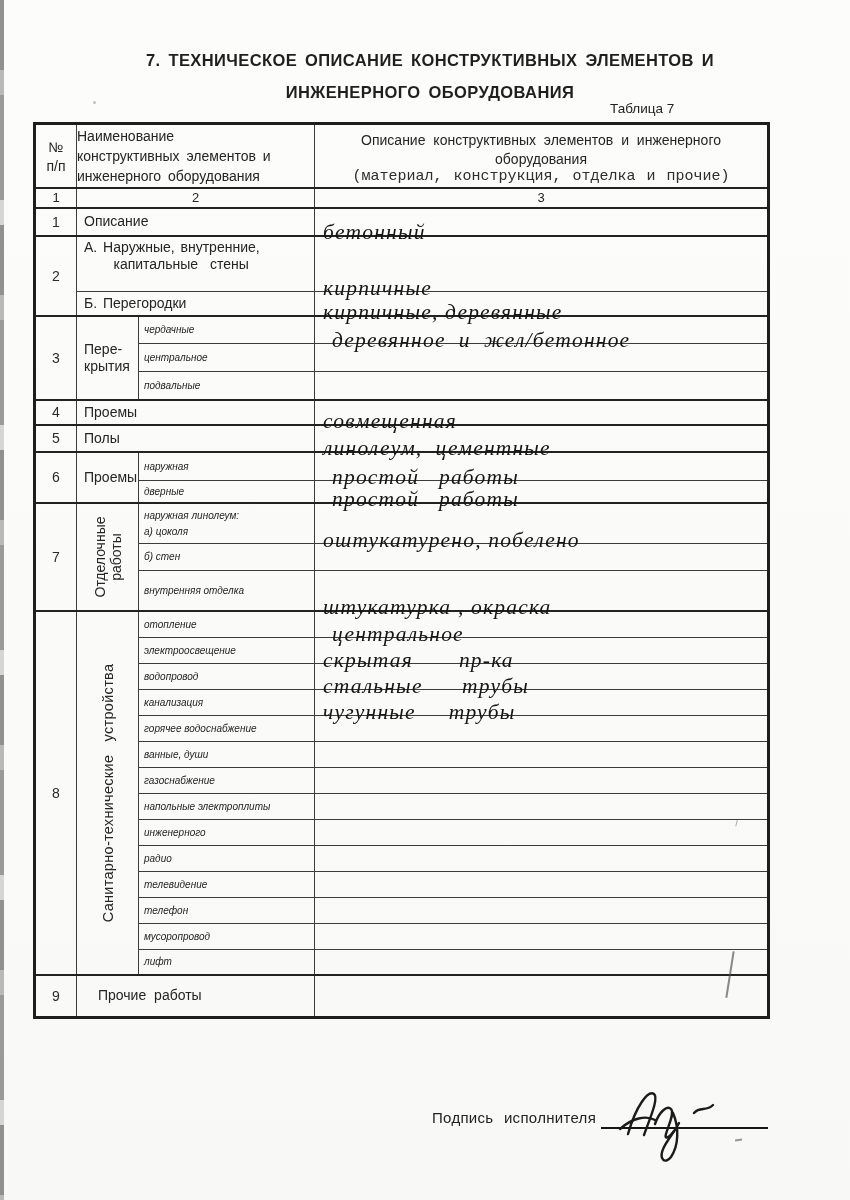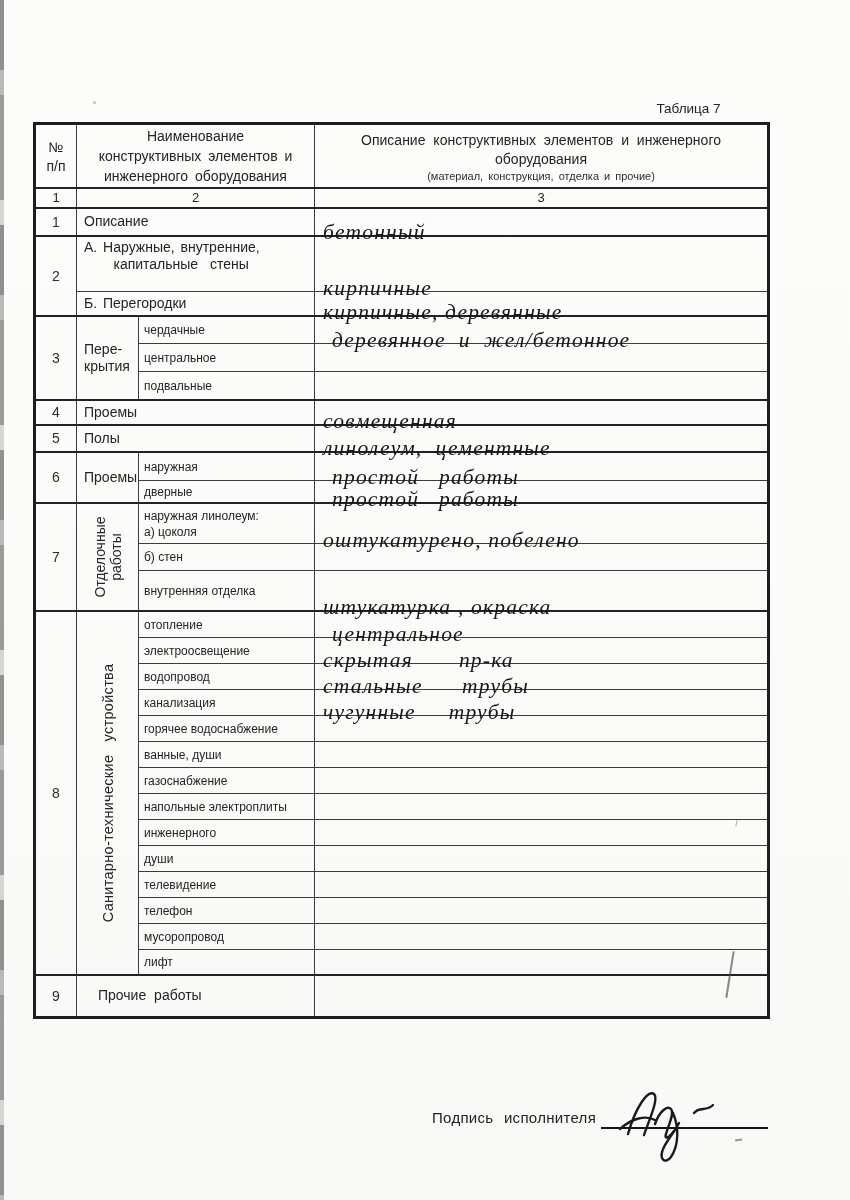--- a/index.html
+++ b/index.html
@@ -20,44 +20,44 @@
       #6d6d6d 0 70px,#a3a3a3 70px 95px,#7a7a7a 95px 200px,#c9c9c7 200px 225px);
     opacity:.75;
   }
   .title{
     position:absolute;top:44px;left:50px;width:760px;
     text-align:center;font-weight:bold;font-size:16.5px;
     letter-spacing:.4px;word-spacing:3px;line-height:32px;color:#1f1f1f;
   }
   .caption{
     position:absolute;top:101px;left:610px;width:157px;
-    text-align:center;font-size:13.5px;color:#222;
+    text-align:left;font-size:13.5px;color:#222;
   }
   table.main{
     position:absolute;left:33px;top:122px;width:734px;
     border-collapse:collapse;table-layout:fixed;
     border:3px solid #1e1e1e;
     font-size:14px;color:#242424;
   }
   table.main td{
     border:1px solid #3c3c3c;
     padding:0;vertical-align:middle;overflow:visible;
   }
   tr.sect td{border-top:2px solid #222;}
   td.num{text-align:center;font-size:14px;color:#2a2a2a;}
   .lab{display:block;padding:2px 3px 2px 7px;line-height:17px;word-spacing:2px;}
   .lab9{display:block;padding:2px 3px 2px 21px;line-height:17px;word-spacing:4px;}
-  .slab{display:block;padding:3px 2px 2px 5px;line-height:16px;font-size:12px;}
+  .slab{display:block;padding:3px 2px 2px 5px;line-height:16px;font-size:10px;font-style:italic;}
   .pre{white-space:pre;}
   
   td.hcell{text-align:center;vertical-align:middle;}
   .h-num{white-space:pre-line;line-height:19px;text-align:center;display:block;padding-top:2px;}
-  .h-name{white-space:pre-line;line-height:20px;text-align:center;display:block;word-spacing:3px;}
+  .h-name{white-space:pre-line;line-height:20px;text-align:left;display:block;word-spacing:3px;}
   .h3a{display:block;text-align:center;line-height:19px;padding-top:4px;word-spacing:4px;}
-  .h3c{display:block;text-align:center;line-height:15px;font-size:11px;word-spacing:2px;color:#2e2e2e;}
+  .h3c{display:block;text-align:center;line-height:15px;font-size:15px;word-spacing:2px;color:#2e2e2e;font-family:Liberation Mono, monospace;}
   td.digit{text-align:center;font-size:13px;height:18px;}
   
   td.val{position:relative;}
   .hw{
     position:absolute;left:8px;bottom:-8px;
     font-family:"Liberation Serif",serif;font-style:italic;
     font-size:21.5px;color:#161616;letter-spacing:1.2px;
     white-space:pre;line-height:22px;
   }
   .hw-in{left:17px;}
@@ -80,20 +80,24 @@
   .mark-dash{position:absolute;left:735px;top:1139px;width:7px;height:1.5px;background:#6e6e6e;opacity:.7;transform:rotate(-8deg);}
   .mark-dot1{position:absolute;left:93px;top:101px;width:3px;height:3px;background:#9b9b9b;border-radius:50%;opacity:.6;}
 </style>
 </head>
 <body>
 
 <div class="page">
   <div class="edge-strip"></div>
   <div class="mark-dot1"></div>
 
+  <div class="title">
+    <div>7. ТЕХНИЧЕСКОЕ ОПИСАНИЕ КОНСТРУКТИВНЫХ ЭЛЕМЕНТОВ И</div>
+    <div>ИНЖЕНЕРНОГО ОБОРУДОВАНИЯ</div>
+  </div>
 
   <div class="caption">Таблица 7</div>
 
   <table class="main">
     <colgroup>
       <col style="width:42px">
         <col style="width:62px">
         <col style="width:176px">
         <col style="width:454px">
     </colgroup>
@@ -324,21 +328,21 @@
     <tr style="height:26px">
       <td>
             <span class="slab">инженерного</span>
           </td>
       <td class="val">
             <span class="hw"></span>
           </td>
     </tr>
     <tr style="height:26px">
       <td>
-            <span class="slab">души</span>
+            <span class="slab">радио</span>
           </td>
       <td class="val">
             <span class="hw"></span>
           </td>
     </tr>
     <tr style="height:26px">
       <td>
             <span class="slab">телевидение</span>
           </td>
       <td class="val">

